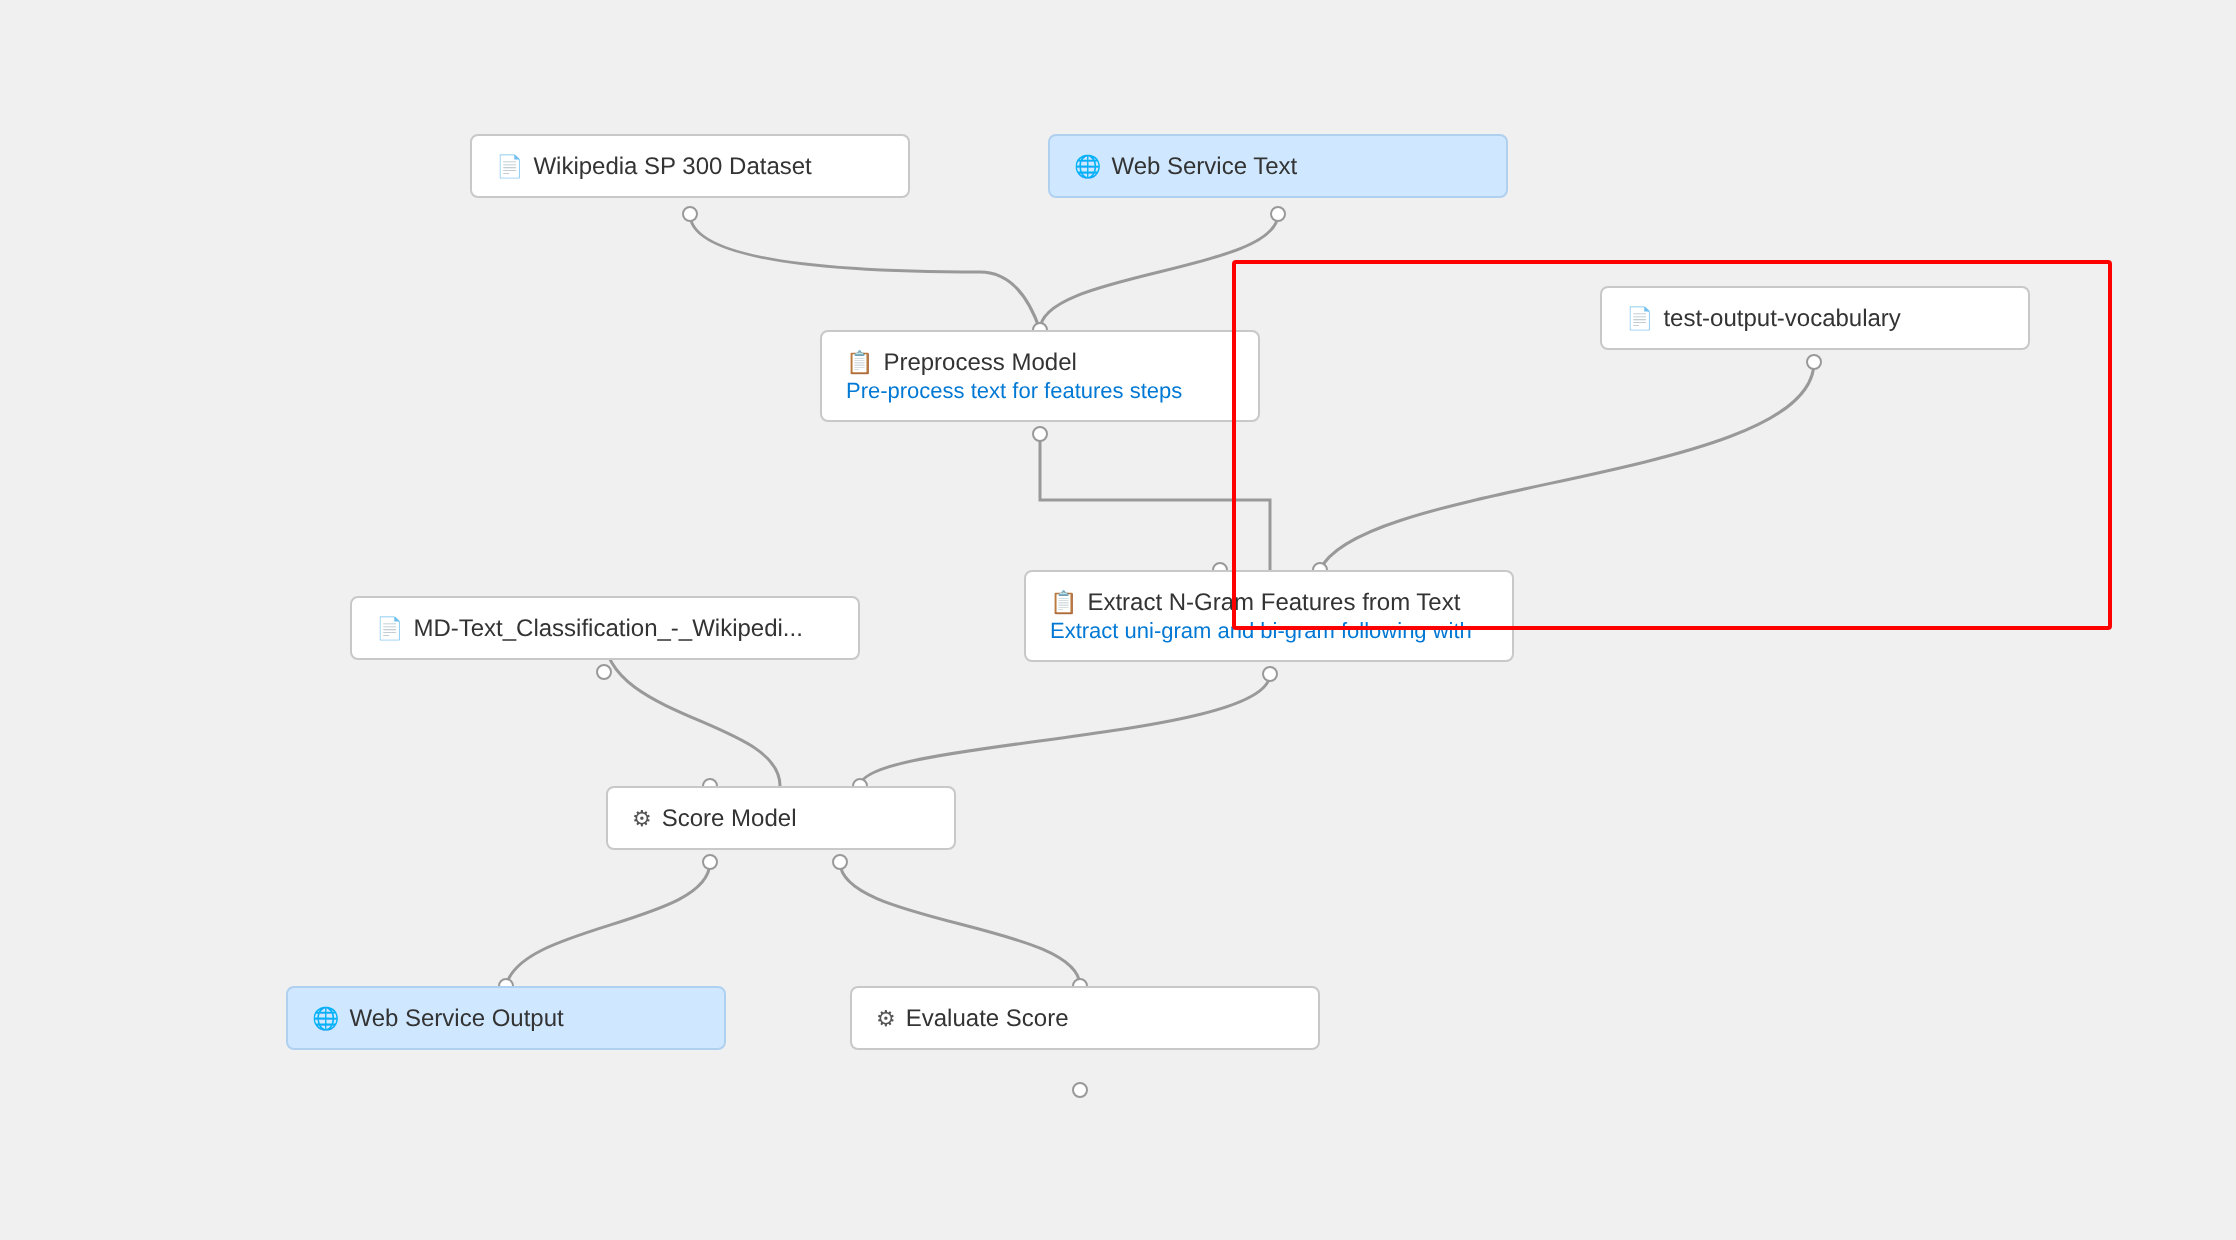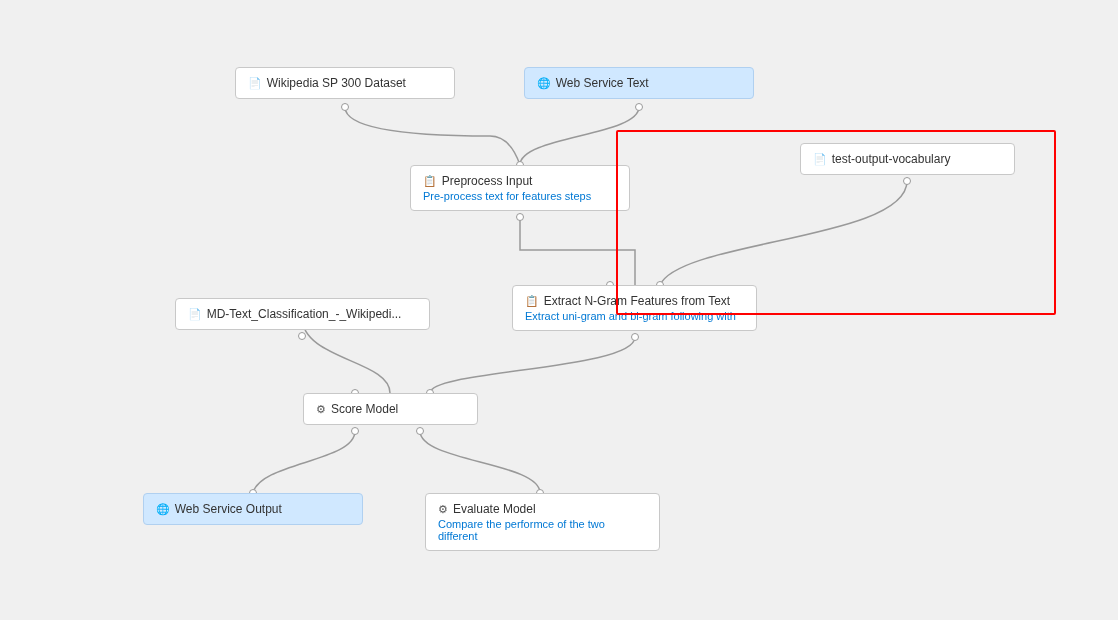--- a/index.html
+++ b/index.html
@@ -157,21 +157,21 @@
   <div class="node node-blue" style="left:524px; top:67px; width:230px;">
     <div class="node-title">
       <span class="icon">🌐</span>
       <span>Web Service Text</span>
     </div>
   </div>
 
   <div class="node" style="left:410px; top:165px; width:220px;">
     <div class="node-title">
       <span class="icon">📋</span>
-      <span>Preprocess Input</span>
+      <span>Preprocess Model</span>
     </div>
     <div class="node-subtitle">Pre-process text for features steps</div>
   </div>
 
   <div class="node" style="left:800px; top:143px; width:215px;">
     <div class="node-title">
       <span class="icon">📄</span>
       <span>test-output-vocabulary</span>
     </div>
   </div>
@@ -201,20 +201,19 @@
   <div class="node node-blue" style="left:143px; top:493px; width:220px;">
     <div class="node-title">
       <span class="icon">🌐</span>
       <span>Web Service Output</span>
     </div>
   </div>
 
   <div class="node" style="left:425px; top:493px; width:235px;">
     <div class="node-title">
       <span class="icon">⚙</span>
-      <span>Evaluate Model</span>
-    </div>
-    <div class="node-subtitle">Compare the performce of the two different</div>
+      <span>Evaluate Score</span>
+    </div>
   </div>
 
   <div class="red-selection" style="left:616px; top:130px; width:440px; height:185px;"></div>
 
 </div>
 
 </body></html>

